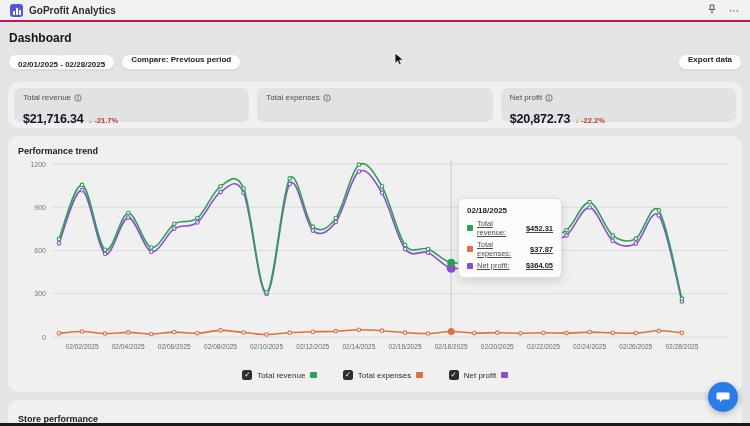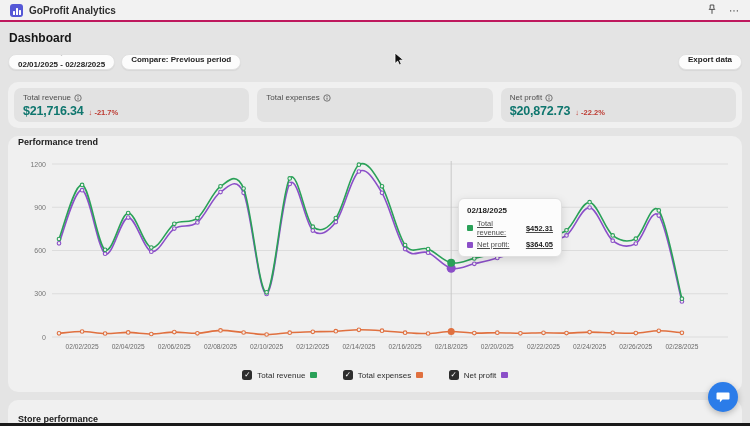--- a/index.html
+++ b/index.html
@@ -31,25 +31,25 @@
     font-family: "Liberation Sans", sans-serif;
     font-size: 8px; font-weight: 700; color: #232323;
     box-shadow: 0 1px 1px rgba(0,0,0,0.06); cursor: pointer; white-space: nowrap; flex-direction: column;
   }
   .export-btn { position: absolute; right: 0; top: 0; }
   
   .kpi-card { background: #f0f0f0; border-radius: 10px; padding: 6px; display: flex; gap: 8px; height: 46px; margin-bottom: 8px; }
   .kpi-tile { flex: 1; background: #e2e2e2; border-radius: 7px; padding: 5px 9px; }
   .kpi-label { display: flex; align-items: center; gap: 3px; font-size: 8px; color: #4d4d4d; }
   .kpi-value-row { display: flex; align-items: baseline; gap: 5px; margin-top: 2px; }
-  .kpi-value { font-size: 12.5px; font-weight: 700; color: #0f766e; letter-spacing: -0.2px; }
+  .kpi-value { font-size: 12.5px; font-weight: 700; color: #0f172a; letter-spacing: -0.2px; margin-top: 8px; }
   .kpi-delta { font-size: 7.5px; font-weight: 700; color: #bd3a31; }
   
   .chart-card { position: relative; background: #f0f0f0; border-radius: 10px; height: 256px; margin-bottom: 8px; }
-  .chart-title { position: absolute; left: 10px; top: 1px; font-size: 9px; font-weight: 700; color: #202020; z-index: 2; }
+  .chart-title { position: absolute; left: 10px; top: 10px; font-size: 9px; font-weight: 700; color: #202020; z-index: 2; }
   #chart-svg { position: absolute; inset: 0; width: 734px; height: 256px; z-index: 1; }
   .ytick { font: 7px "Liberation Sans", sans-serif; fill: #767676; }
   .xtick { font: 6.6px "Liberation Sans", sans-serif; fill: #6a6a6a; }
   .tooltip {
     position: absolute; left: 450px; top: 62px; width: 104px; z-index: 6;
     background: #fcfcfc; border: 1px solid #e0e0e0; border-radius: 6px;
     box-shadow: 0 3px 10px rgba(0,0,0,0.13); padding: 7px 8px;
   }
   .tooltip-date { font-size: 8px; font-weight: 700; color: #1b1b1b; margin-bottom: 4px; }
   .tooltip-row { display: flex; align-items: center; gap: 4px; font-size: 7.5px; color: #4d4d4d; margin-top: 3px; text-decoration: underline; }
@@ -274,20 +274,25 @@
         </svg>
 
       <div class="tooltip">
         <div class="tooltip-date">02/18/2025</div>
         <div class="tooltip-row">
           <span class="sw" style="background: rgb(42, 161, 88);"></span>
           <span>Total revenue:</span>
           <span class="val">$452.31</span>
         </div>
         <div class="tooltip-row">
+          <span class="sw" style="background: rgb(224, 112, 63);"></span>
+          <span>Total expenses:</span>
+          <span class="val">$37.87</span>
+        </div>
+        <div class="tooltip-row">
           <span class="sw" style="background: rgb(139, 79, 200);"></span>
           <span>Net profit:</span>
           <span class="val">$364.05</span>
         </div>
       </div>
 
       <div class="legend">
         <div class="legend-item">
           <span class="checkbox">✓</span>
           <span>Total revenue</span>

